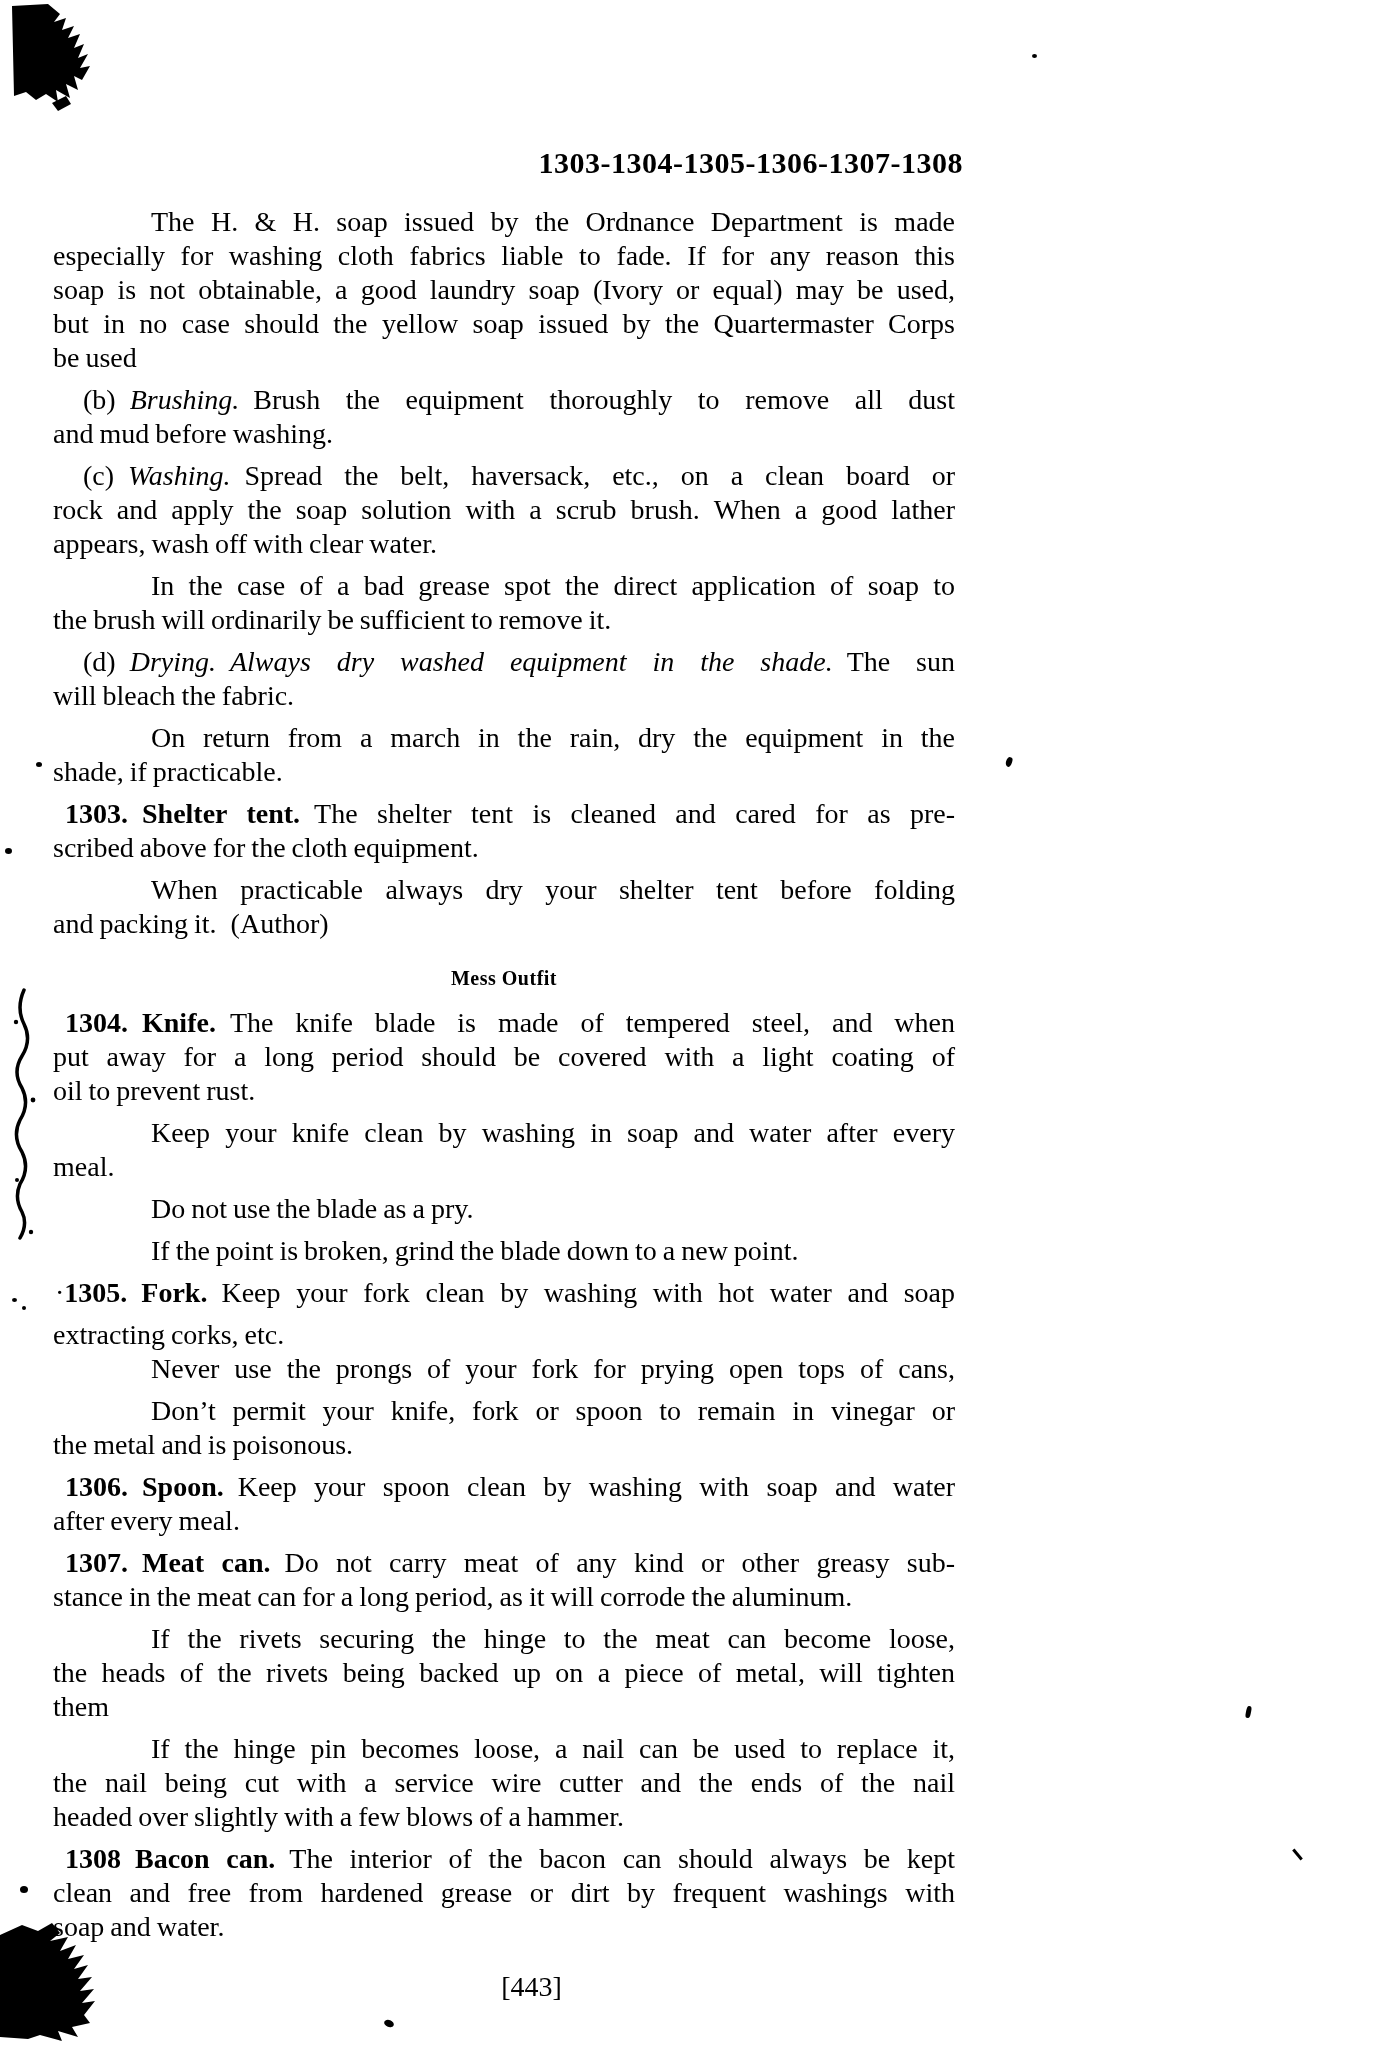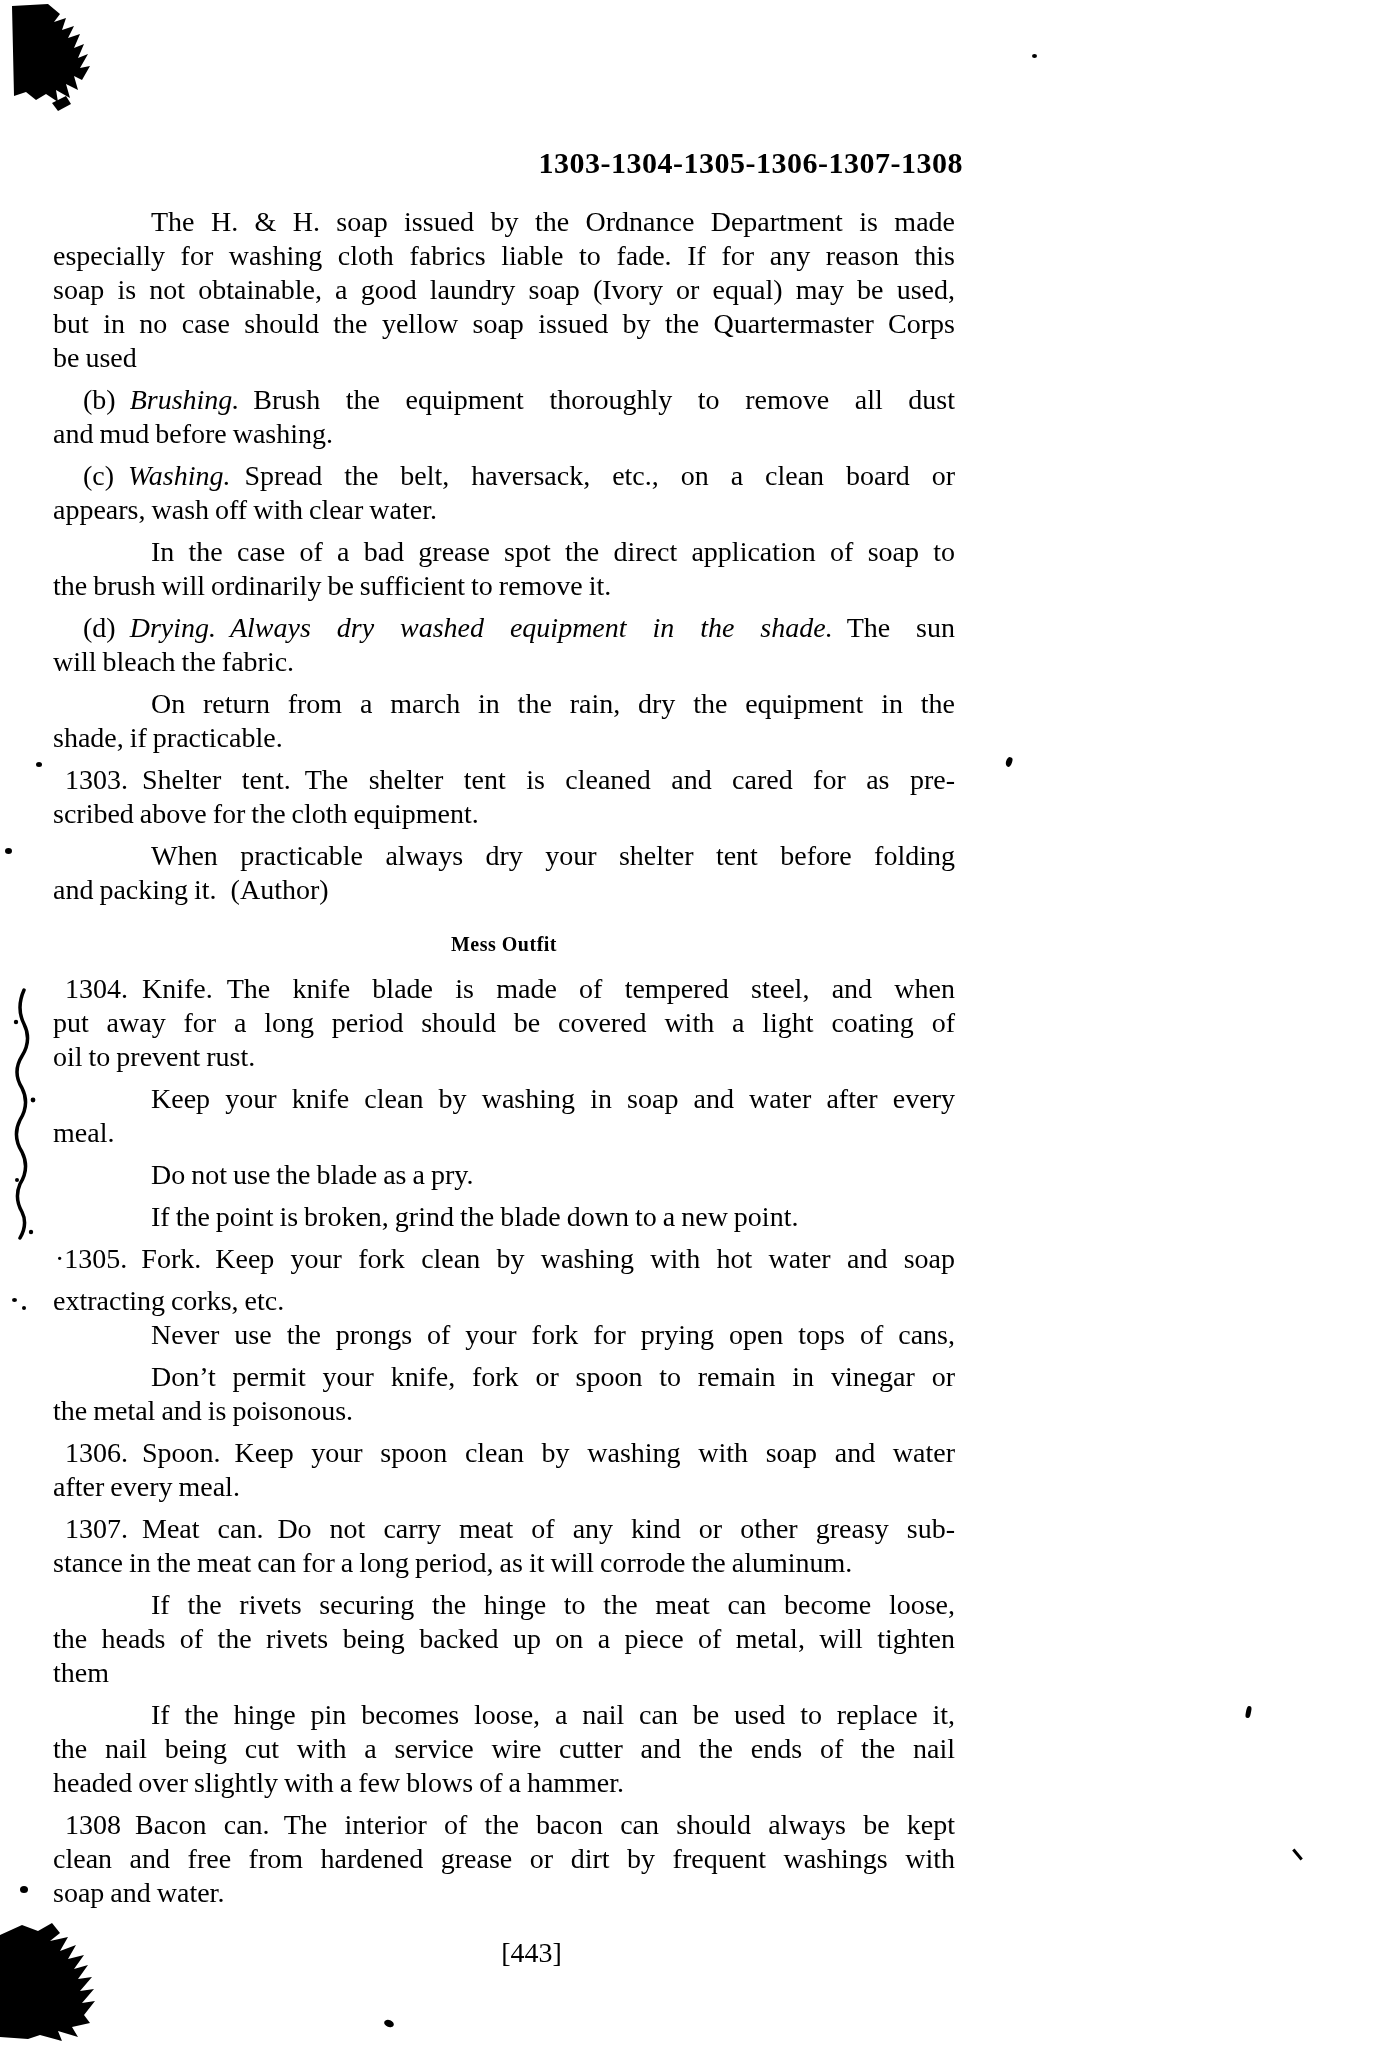--- a/index.html
+++ b/index.html
@@ -18,21 +18,21 @@
     text-align:right;letter-spacing:.5px;
   }
   #blocks-top{margin-top:25px;}
   .para{margin:8px;padding:0;}
   .line{
     font-size:28px;line-height:34px;
     text-align:justify;text-align-last:justify;
     word-spacing:-1px;white-space:normal;
   }
   .line.last{text-align-last:left;}
-  .line b{font-weight:normal;}
+  .line b{font-weight:bold;}
   .line i{font-style:italic;}
   .mess-heading{
     margin:20px 0 11px 0;padding:0;
     font-size:20px;line-height:34px;font-weight:bold;
     text-align:center;letter-spacing:.5px;
   }
   .footer{margin-top:26px;font-size:28px;line-height:34px;text-align:center;text-indent:55px;}
   .blot{position:absolute;}
   .speck{position:absolute;background:#000;}
 </style>
@@ -79,20 +79,21 @@
           <div class="line"><span>soap is not obtainable, a good laundry soap (Ivory or equal) may be used,</span></div>
           <div class="line"><span>but in no case should the yellow soap issued by the Quartermaster Corps</span></div>
           <div class="line last"><span>be used</span></div>
         </div>
         <div class="para">
           <div class="line" style="padding-left: 30px;"><span>(b)</span><span> </span><i>Brushing.</i><span> Brush the equipment thoroughly to remove all dust</span></div>
           <div class="line last"><span>and mud before washing.</span></div>
         </div>
         <div class="para">
           <div class="line" style="padding-left: 30px;"><span>(c)</span><span> </span><i>Washing.</i><span> Spread the belt, haversack, etc., on a clean board or</span></div>
+          <div class="line"><span>rock and apply the soap solution with a scrub brush. When a good lather</span></div>
           <div class="line last"><span>appears, wash off with clear water.</span></div>
         </div>
         <div class="para">
           <div class="line" style="padding-left: 98px;"><span>In the case of a bad grease spot the direct application of soap to</span></div>
           <div class="line last"><span>the brush will ordinarily be sufficient to remove it.</span></div>
         </div>
         <div class="para">
           <div class="line" style="padding-left: 30px;"><span>(d)</span><span> </span><i>Drying.</i><span> </span><i>Always dry washed equipment in the shade.</i><span> The sun</span></div>
           <div class="line last"><span>will bleach the fabric.</span></div>
         </div>

